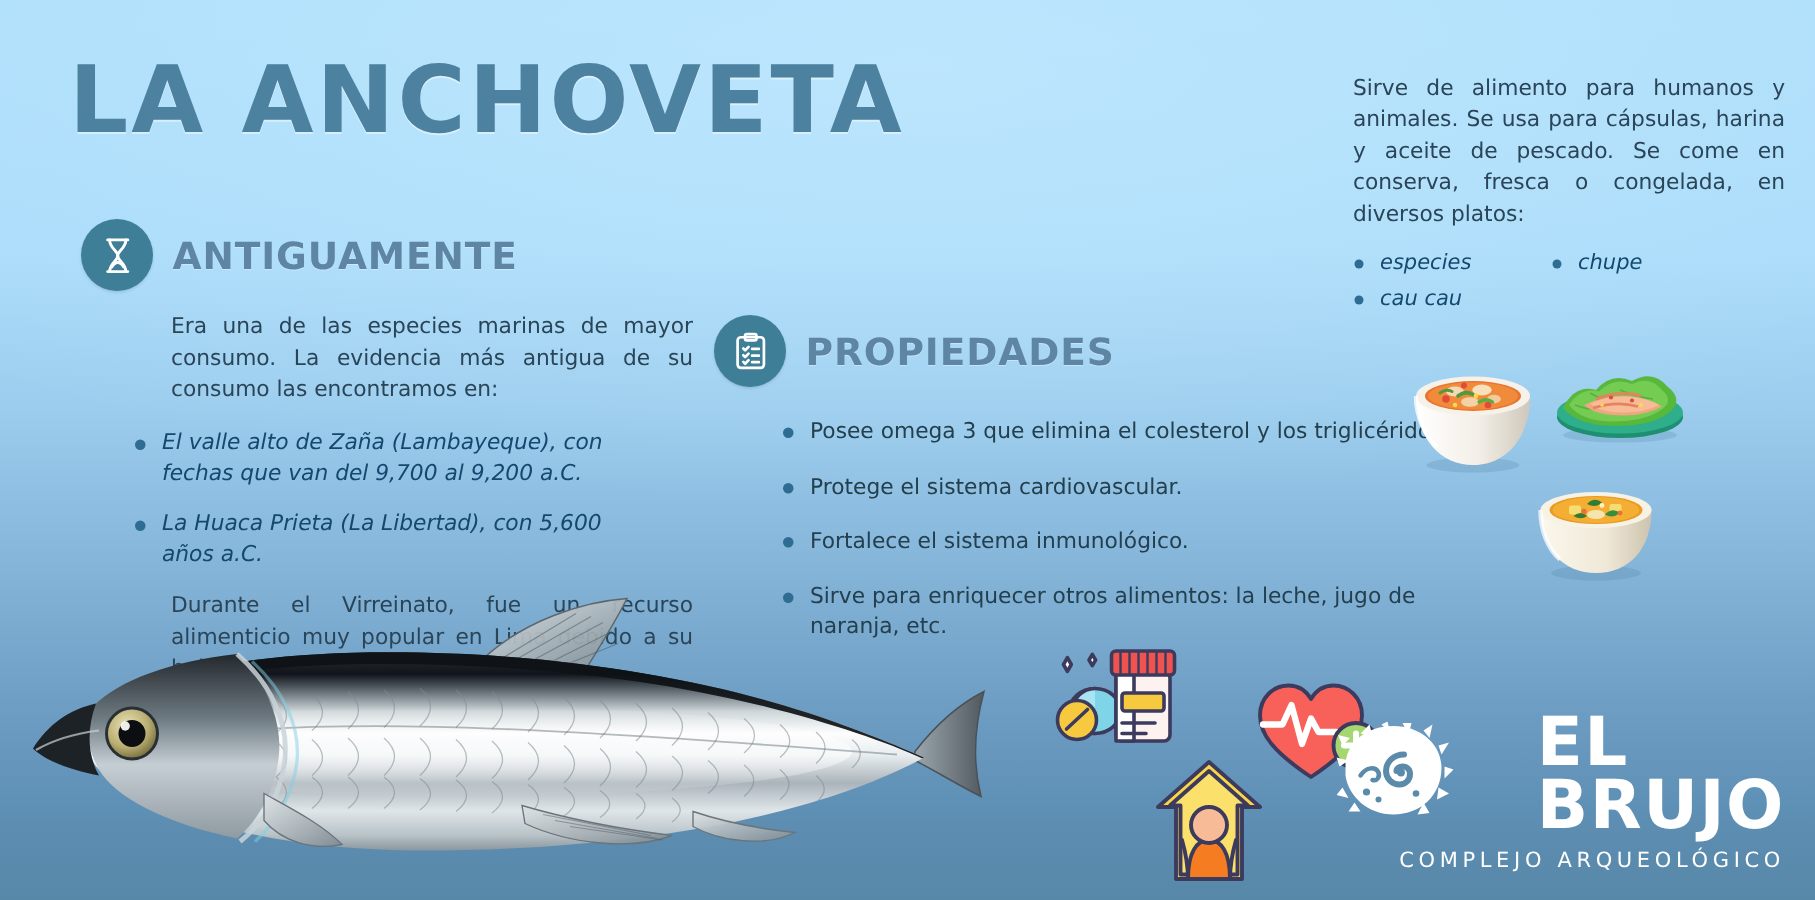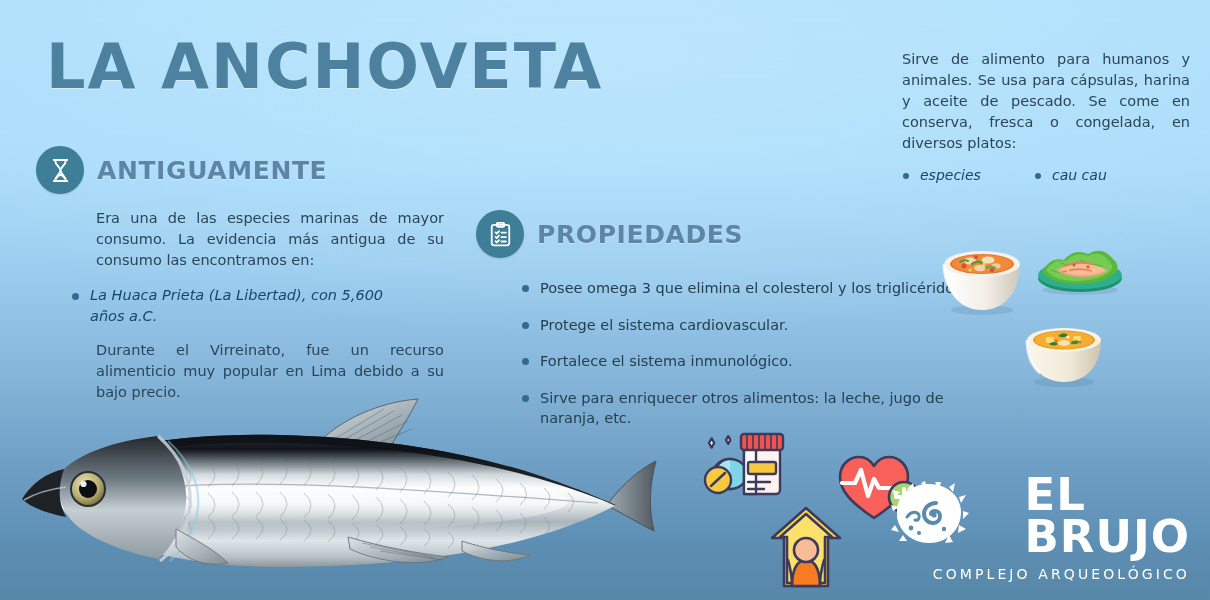--- a/index.html
+++ b/index.html
@@ -117,46 +117,48 @@
     color:#FFFFFF;font-size:14px;letter-spacing:3.1px;margin-top:8px;
   }
 </style>
 </head>
 <body>
 
 <div id="canvas">
 
   <div class="lyr" id="title">LA ANCHOVETA</div>
 
-  <div class="lyr" style="left:36px;top:146px;width:420px;">
+  <div class="lyr" style="left:54px;top:146px;width:420px;">
     <div class="sec-head">
       <span class="badge">
         <svg width="27" height="27" viewBox="0 0 24 24" fill="none" stroke="#fff" stroke-width="1.7" stroke-linecap="round" stroke-linejoin="round">
           <path d="M6 2.6h12M6 21.4h12"></path>
           <path d="M7.2 2.6c0 5 4.8 6.2 4.8 9.4 0 3.2-4.8 4.4-4.8 9.4"></path>
           <path d="M16.8 2.6c0 5-4.8 6.2-4.8 9.4 0 3.2 4.8 4.4 4.8 9.4"></path>
           <path d="M8.6 18.6c1-1.9 2.2-2.6 3.4-2.6s2.4.7 3.4 2.6"></path>
         </svg>
       </span>
       <span class="sec-title">ANTIGUAMENTE</span>
     </div>
     <p class="para" style="margin:14px 0 0 60px;width:348px;">Era una de las especies marinas de mayor consumo. La evidencia más antigua de su consumo las encontramos en:</p>
     <ul class="bul ital" id="ant-list" style="width:330px;">
+      <li>El valle alto de Zaña (Lambayeque), con fechas que van del 9,700 al 9,200 a.C.</li>
       <li>La Huaca Prieta (La Libertad), con 5,600 años a.C.</li>
     </ul>
     <p class="para" style="margin:0 0 0 60px;width:348px;">Durante el Virreinato, fue un recurso alimenticio muy popular en Lima debido a su bajo precio.</p>
   </div>
 
   <div class="lyr" style="left:558px;top:56px;width:330px;">
   </div>
 
   <div class="lyr" style="left:902px;top:49px;width:288px;">
     <p class="para" style="margin:0;width:288px;">Sirve de alimento para humanos y animales. Se usa para cápsulas, harina y aceite de pescado. Se come en conserva, fresca o congelada, en diversos platos:</p>
     <ul class="bul ital" id="dishes">
       <li>especies</li>
+      <li>chupe</li>
       <li>cau cau</li>
     </ul>
   </div>
 
   <div class="lyr" style="left:476px;top:210px;width:520px;">
     <div class="sec-head">
       <span class="badge">
         <svg width="27" height="27" viewBox="0 0 24 24" fill="none" stroke="#fff" stroke-width="1.6" stroke-linecap="round" stroke-linejoin="round">
           <rect x="4.2" y="3.4" width="15.6" height="18.2" rx="2"></rect>
           <rect x="8.6" y="1.6" width="6.8" height="3.6" rx="1.1"></rect>

